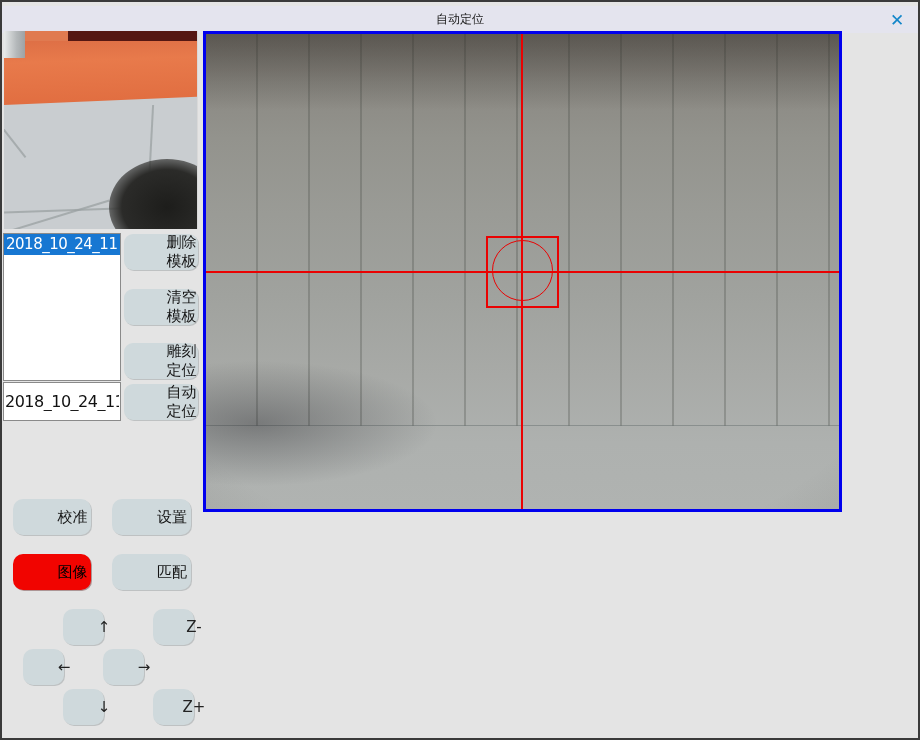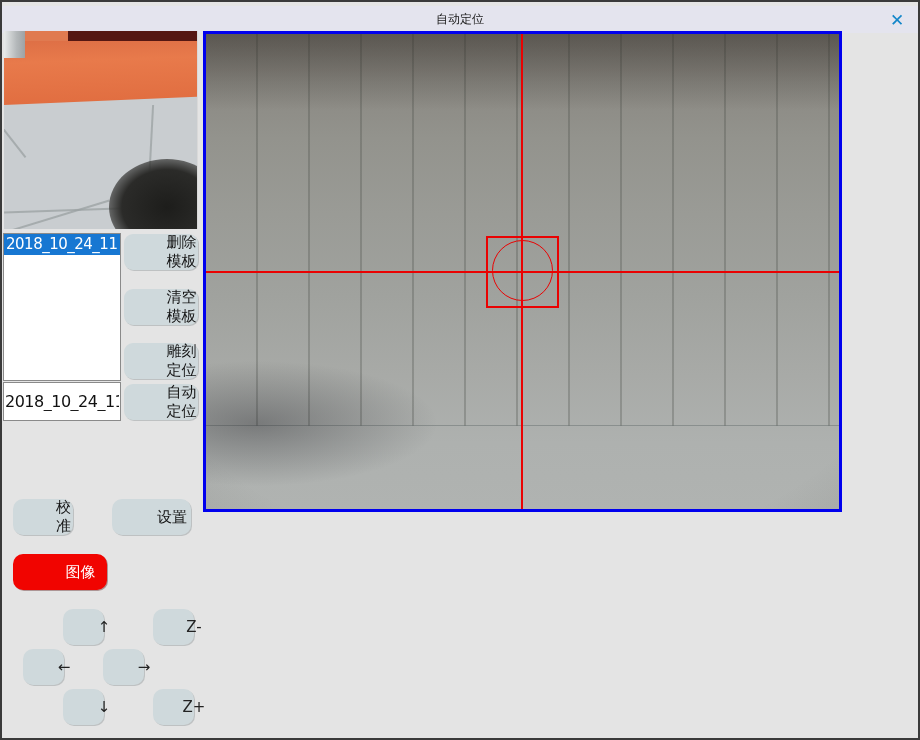--- a/index.html
+++ b/index.html
@@ -68,23 +68,23 @@
   .btn {
     position:absolute; display:flex; align-items:center; justify-content:center;
     background:#cfd9dc; border:none; border-radius:10px; font-size:15px; color:#141414;
     font-family:inherit; cursor:pointer;
     box-shadow:1px 1px 0 rgba(120,130,132,0.35);
     padding-left:41px;
   }
   .tpl-btn { left:122px; width:74px; height:36px; border-radius:9px; }
   .tpl-del { top:232px; } .tpl-clr { top:287px; } .tpl-eng { top:341px; } .tpl-add { top:382px; }
   .btn-poscut { left:10px; top:443px; width:180px; height:35px; font-size:16px; }
-  .btn-cal { left:11px; top:497px; width:60px; height:36px; }
+  .btn-cal { left:11px; top:497px; width:78px; height:36px; }
   .btn-set { left:110px; top:497px; width:79px; height:36px; }
-  .btn-img { left:11px; top:552px; width:94px; height:36px; background:#f10400; color:#ffffff; box-shadow:1px 1px 0 rgba(90,30,30,.4); }
+  .btn-img { left:11px; top:552px; width:78px; height:36px; background:#f10400; color:#000000; box-shadow:1px 1px 0 rgba(90,30,30,.4); }
   .btn-match { left:110px; top:552px; width:79px; height:36px; }
   .jog { width:38px; height:36px; border-radius:10px; font-size:15px; color:#222; }
   .jog-up { left:61px; top:607px; } .jog-zm { left:151px; top:607px; }
   .jog-left { left:21px; top:647px; } .jog-right { left:101px; top:647px; }
   .jog-down { left:61px; top:687px; } .jog-zp { left:151px; top:687px; }
   
   .camera {
     position:absolute; left:201px; top:29px; width:639px; height:481px;
     border:3px solid #0000ee; background:#98999５;
     overflow:hidden;
@@ -146,20 +146,21 @@
   <input class="name-input" type="text" value="2018_10_24_11" style="">
 
   <button class="btn tpl-btn tpl-del">删除模板</button>
   <button class="btn tpl-btn tpl-clr">清空模板</button>
   <button class="btn tpl-btn tpl-eng">雕刻定位</button>
   <button class="btn tpl-btn tpl-add">自动定位</button>
 
   <button class="btn btn-cal">校准</button>
   <button class="btn btn-set">设置</button>
   <button class="btn btn-img">图像</button>
+  <button class="btn btn-match">匹配</button>
 
   <button class="btn jog jog-up">↑</button>
   <button class="btn jog jog-zm">Z-</button>
   <button class="btn jog jog-left">←</button>
   <button class="btn jog jog-right">→</button>
   <button class="btn jog jog-down">↓</button>
   <button class="btn jog jog-zp">Z+</button>
 
   <div class="camera">
     <div class="cam-feed"></div>

